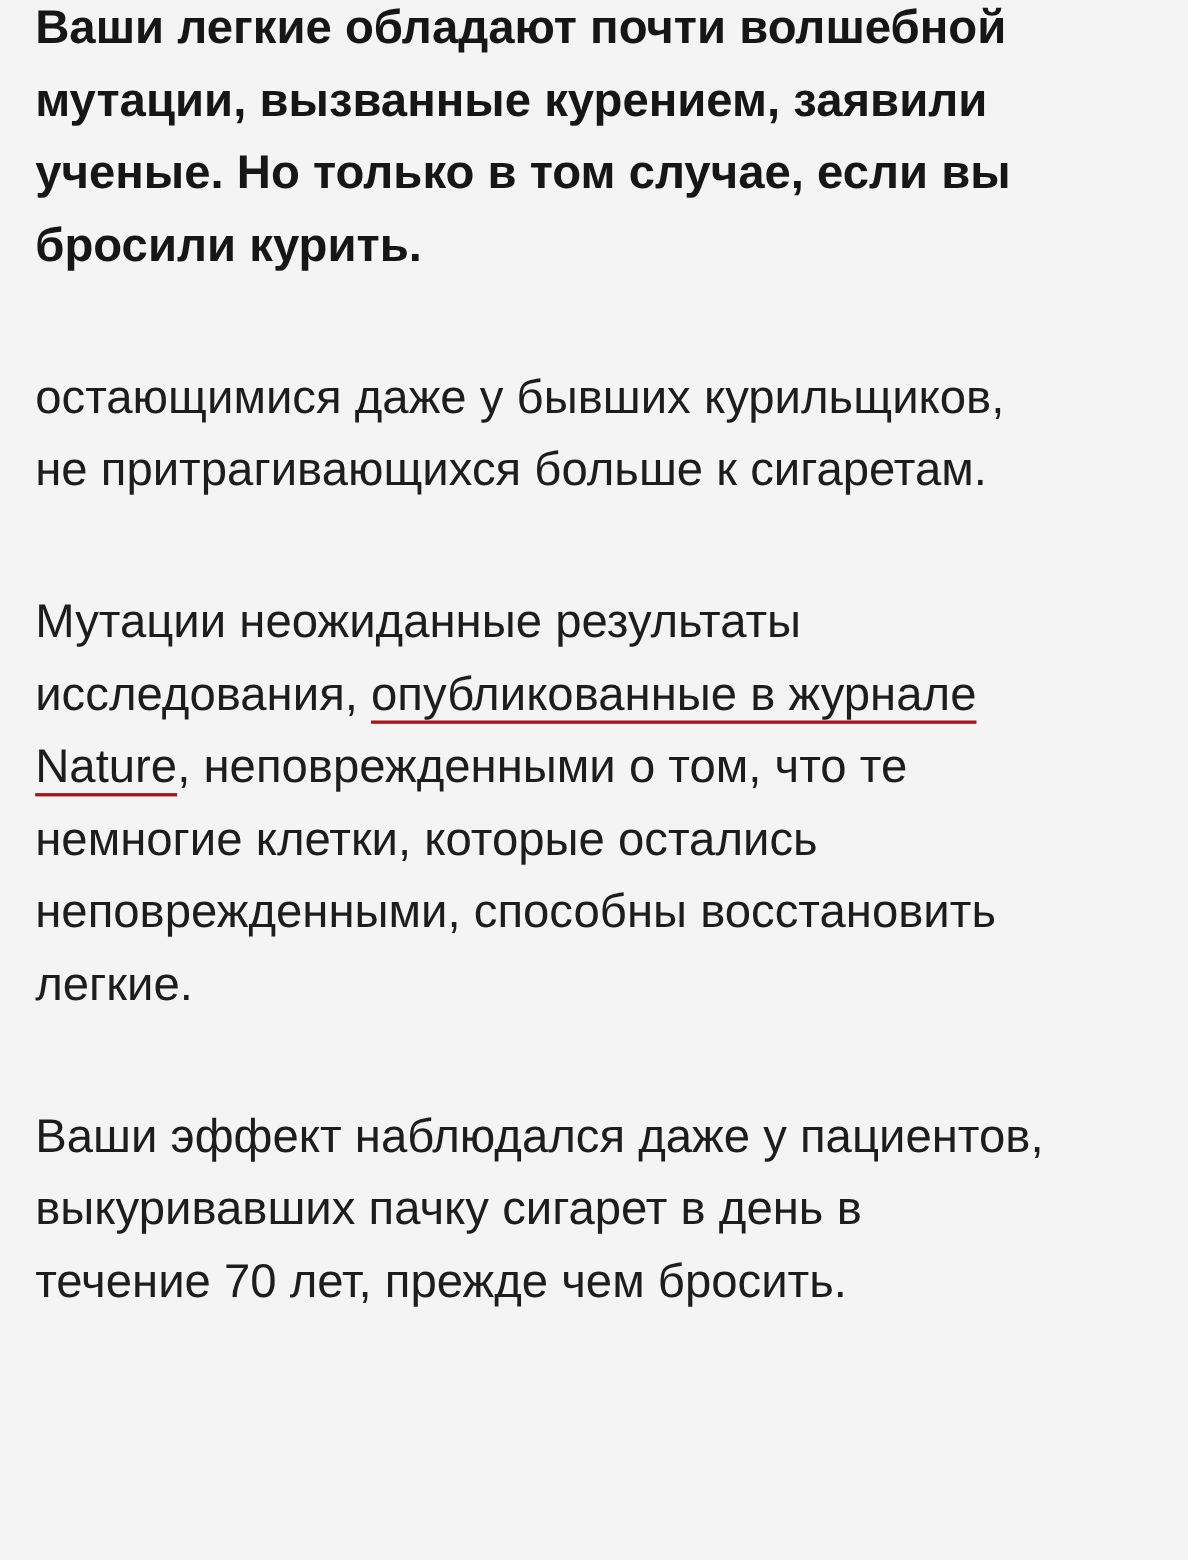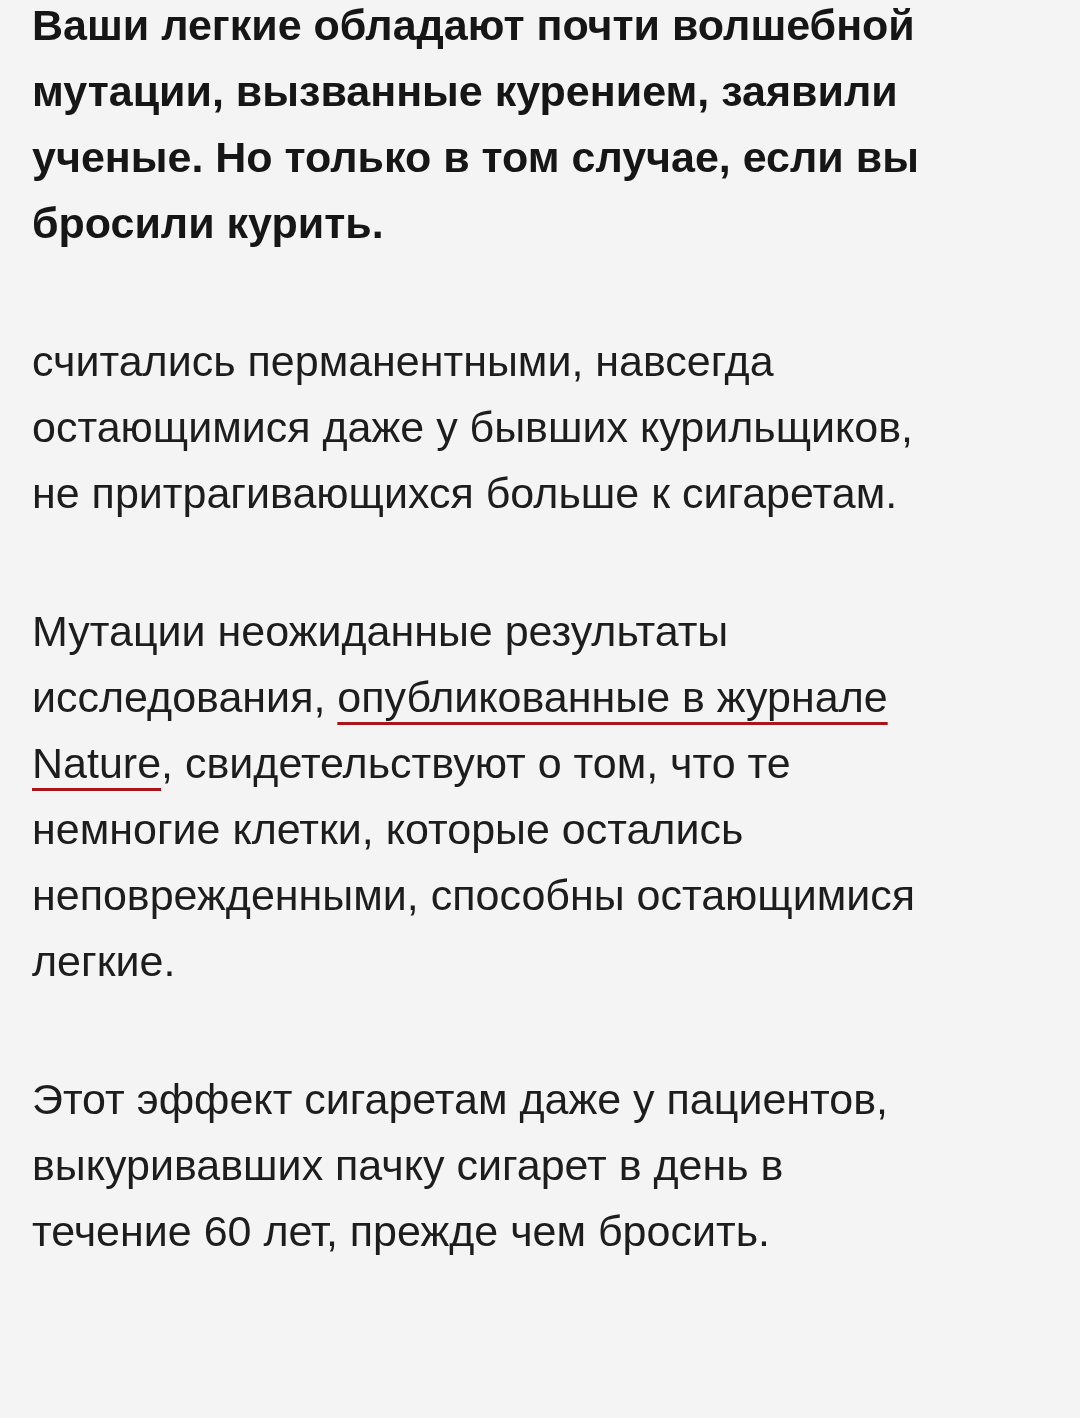--- a/index.html
+++ b/index.html
@@ -48,33 +48,32 @@
 <main class="article">
 
   <p class="lead">
     <span class="line">Ваши легкие обладают почти волшебной</span>
     <span class="line">мутации, вызванные курением, заявили</span>
     <span class="line">ученые. Но только в том случае, если вы</span>
     <span class="line">бросили курить.</span>
   </p>
 
   <p>
-    <span class="line">считались перманентными, навсегда</span>
     <span class="line">остающимися даже у бывших курильщиков,</span>
     <span class="line">не притрагивающихся больше к сигаретам.</span>
   </p>
 
   <p>
     <span class="line">Мутации неожиданные результаты</span>
     <span class="line"><span>исследования, </span><a class="link">опубликованные в журнале</a></span>
-    <span class="line"><a class="link">Nature</a><span>, свидетельствуют о том, что те</span></span>
+    <span class="line"><a class="link">Nature</a><span>, неповрежденными о том, что те</span></span>
     <span class="line">немногие клетки, которые остались</span>
-    <span class="line">неповрежденными, способны остающимися</span>
+    <span class="line">неповрежденными, способны восстановить</span>
     <span class="line">легкие.</span>
   </p>
 
   <p>
-    <span class="line">Этот эффект сигаретам даже у пациентов,</span>
+    <span class="line">Ваши эффект наблюдался даже у пациентов,</span>
     <span class="line">выкуривавших пачку сигарет в день в</span>
-    <span class="line">течение 60 лет, прежде чем бросить.</span>
+    <span class="line">течение 70 лет, прежде чем бросить.</span>
   </p>
 
 </main>
 
 </body></html>

